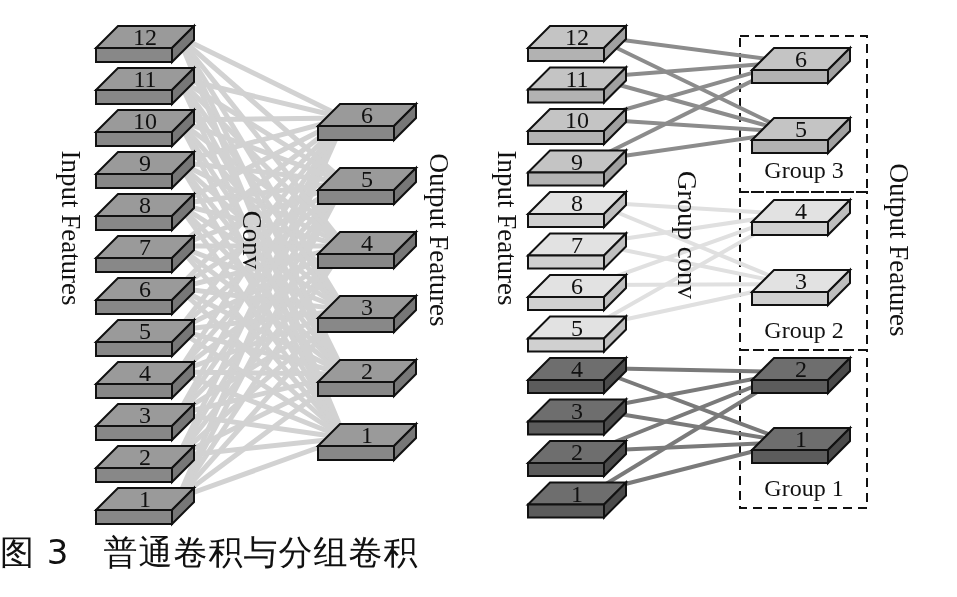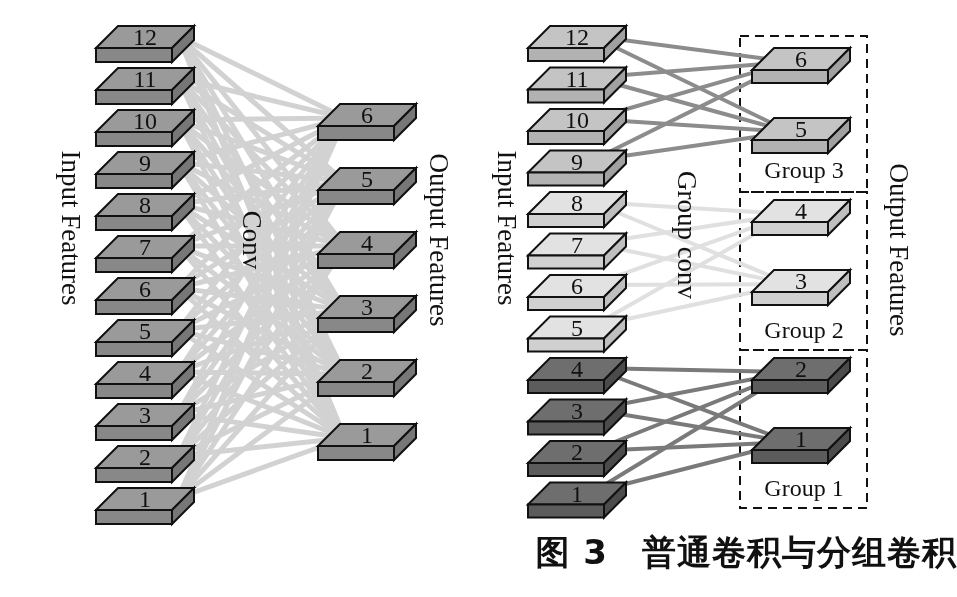--- a/index.html
+++ b/index.html
@@ -1,20 +1,20 @@
 <!DOCTYPE html>
 <html><head>
 <meta charset="utf-8">
 <style>
   html, body { margin:0; padding:0; background:#ffffff; }
   body { width:957px; height:597px; overflow:hidden; position:relative; font-family:"Liberation Serif", serif; }
   #diagram { position:absolute; left:0; top:0; }
   .lbl { font-family:"Liberation Serif", serif; fill:#111; }
-  .caption { position:absolute; left:0; top:530px; width:957px; text-align:right;
-             font-family:"DejaVu Sans", sans-serif; font-size:34px; color:#111; letter-spacing:1px;font-weight:bold; }
+  .caption { position:absolute; left:0; top:530px; width:957px; text-align:left;
+             font-family:"DejaVu Sans", sans-serif; font-size:34px; color:#111; letter-spacing:1px; }
   .caption .num { margin-right:34px; }
 </style>
 </head>
 <body>
 
 <svg id="diagram" width="957" height="530" viewBox="0 0 957 530" xmlns="http://www.w3.org/2000/svg">
   <g id="left-lines">
       <line x1="178" y1="498" x2="345" y2="438" stroke="#d2d2d2" stroke-width="5"></line>
       <line x1="178" y1="498" x2="345" y2="374" stroke="#d2d2d2" stroke-width="5"></line>
       <line x1="178" y1="498" x2="345" y2="310" stroke="#d2d2d2" stroke-width="5"></line>

